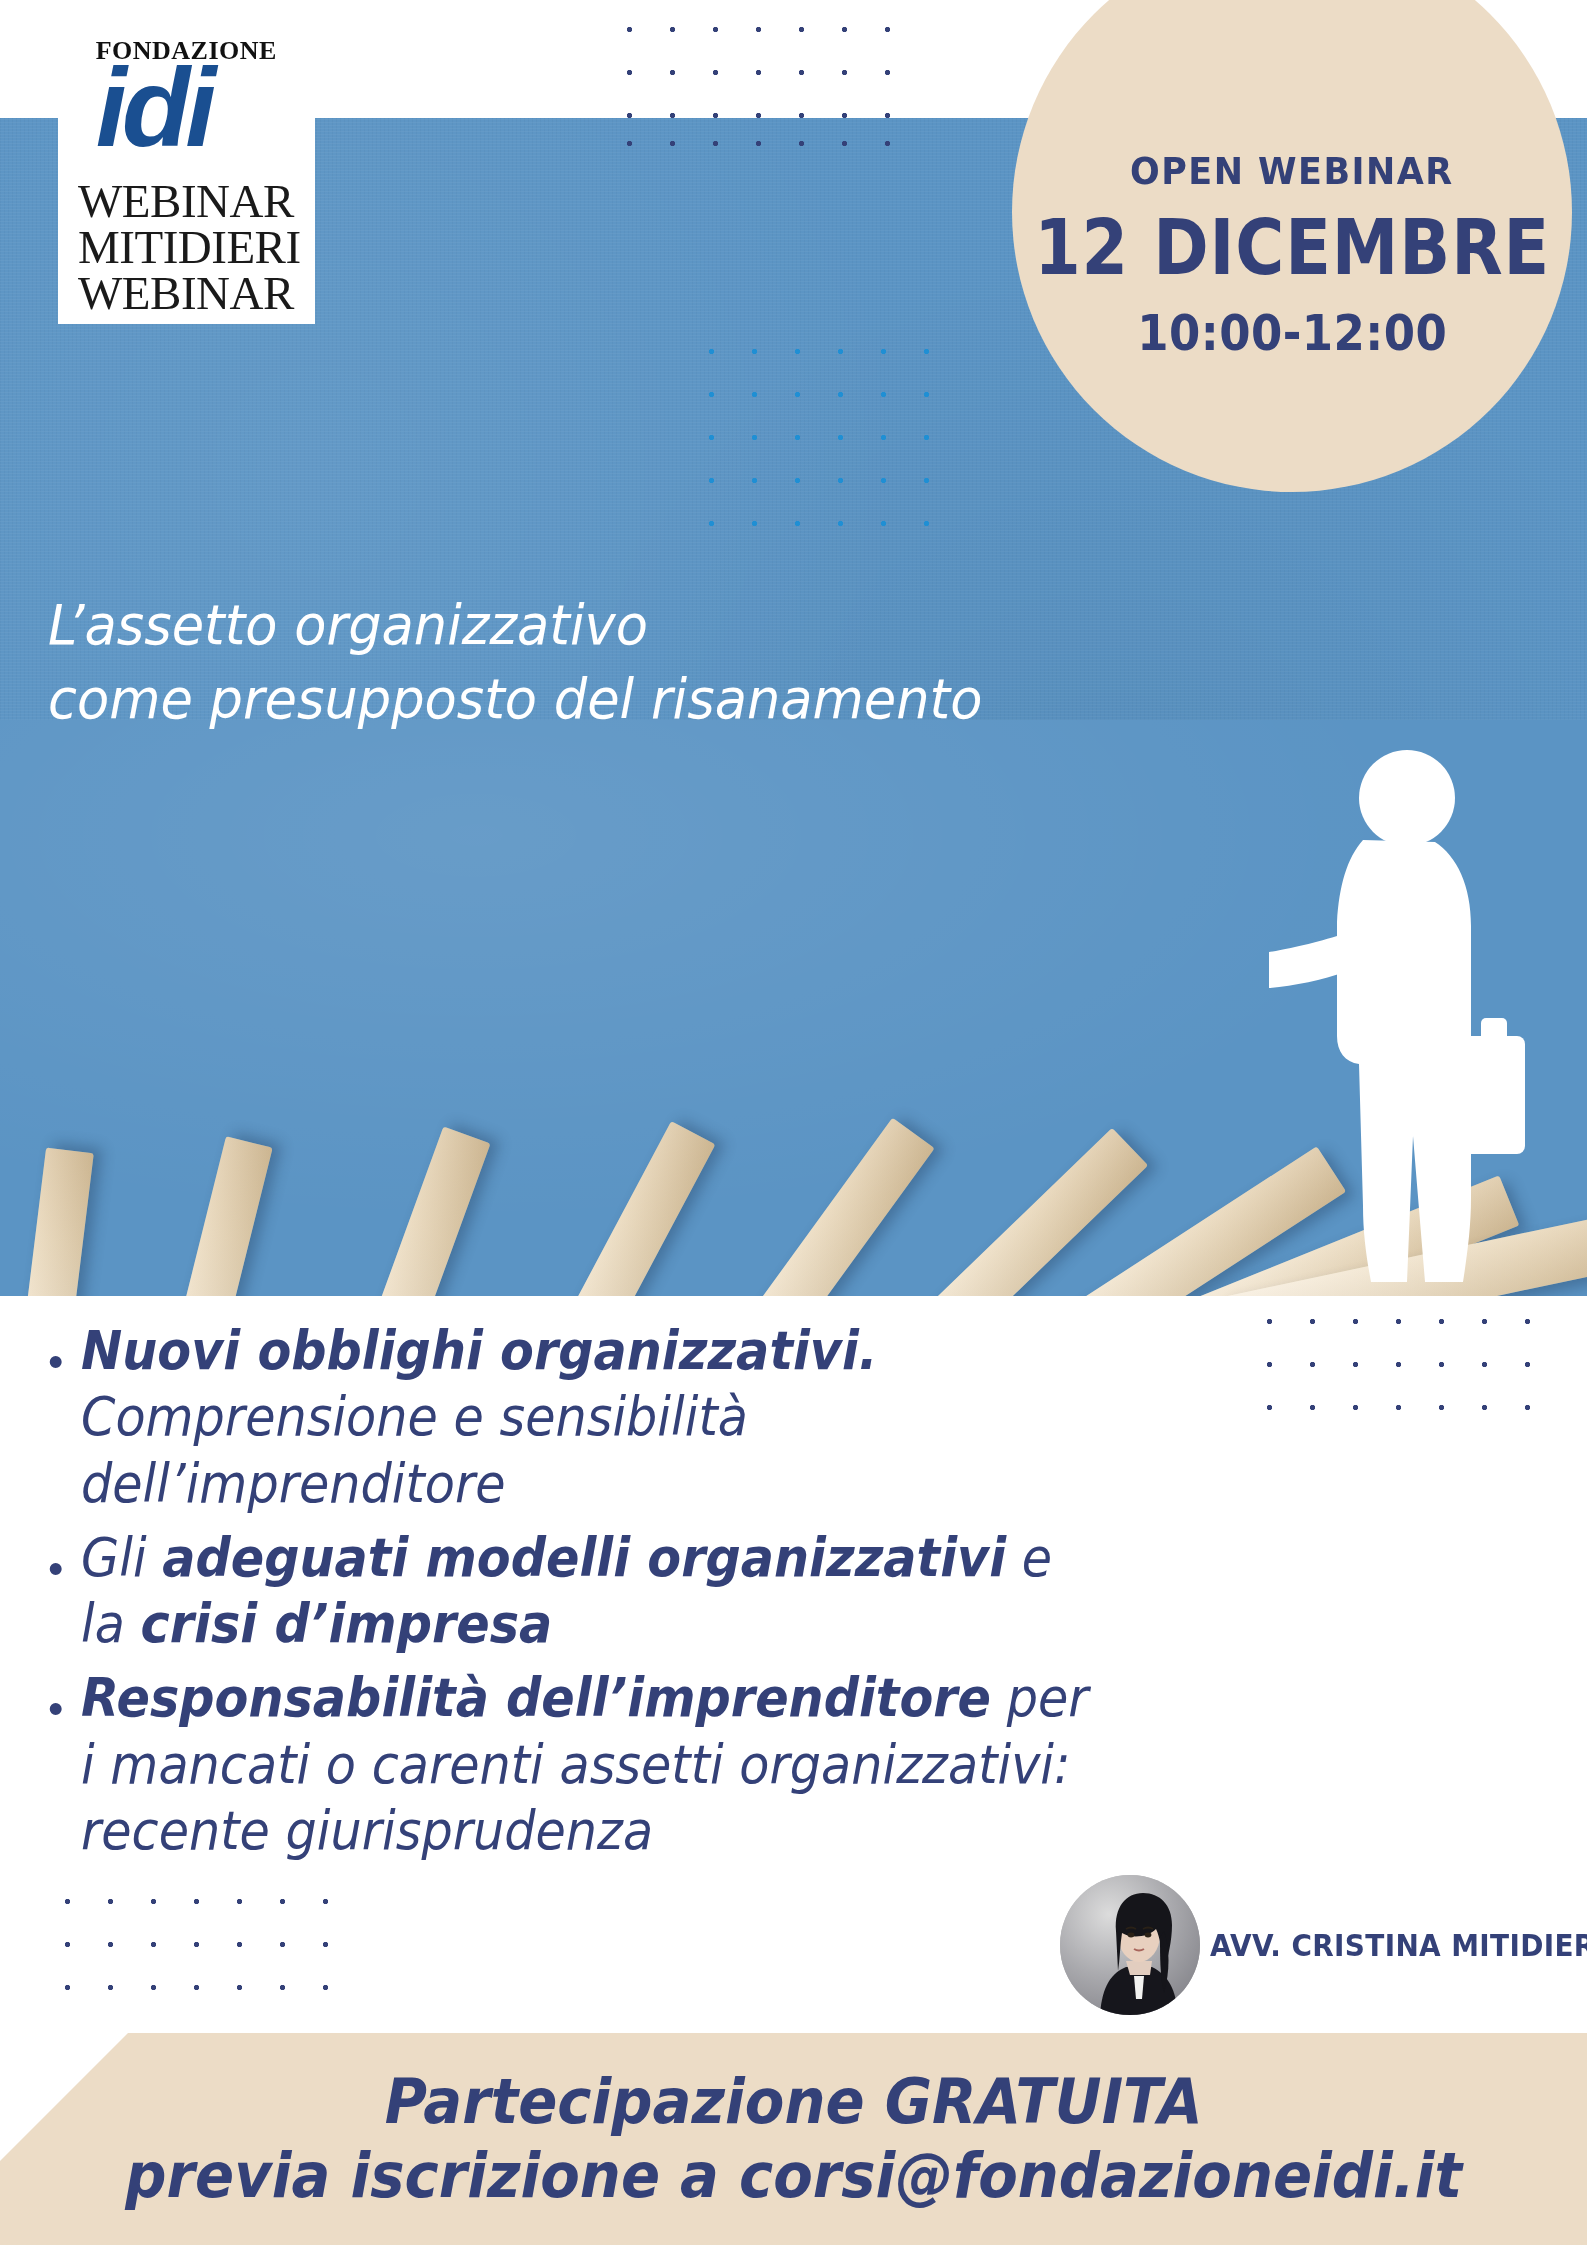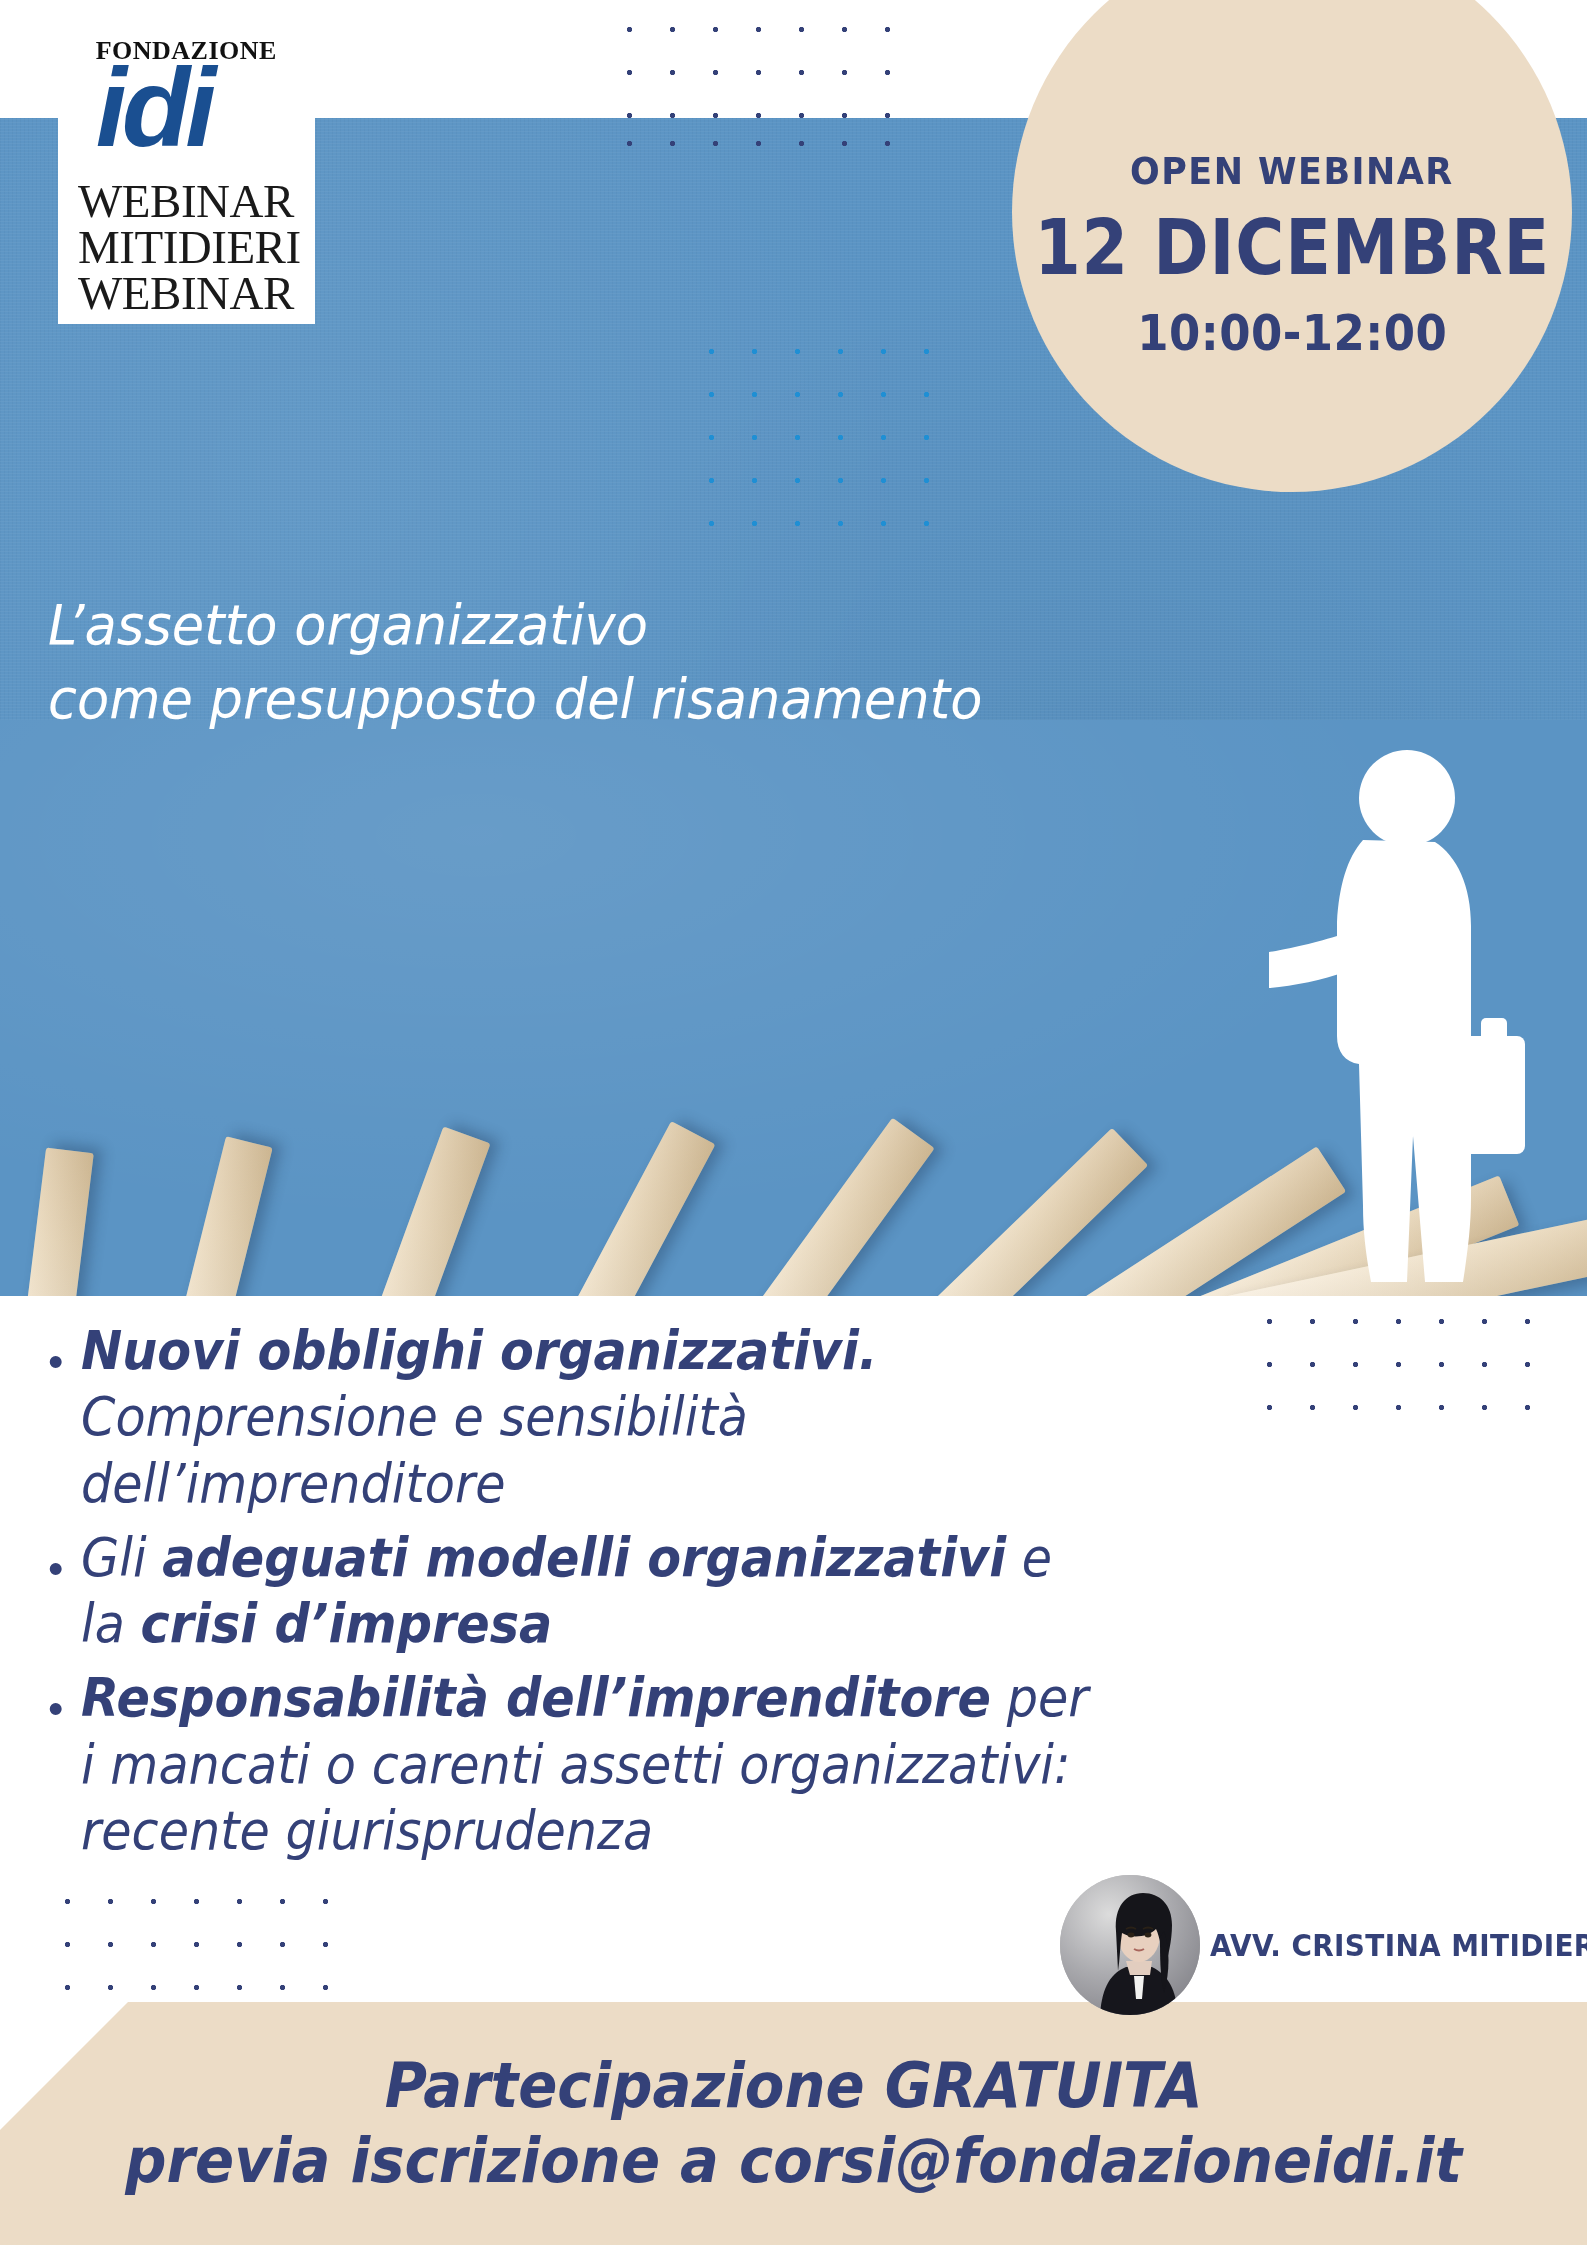--- a/index.html
+++ b/index.html
@@ -271,21 +271,21 @@
     white-space: nowrap;
     text-transform: uppercase;
   }
 
   
   .footer {
     position: absolute;
     left: 0;
     bottom: 0;
     width: 1587px;
-    height: 243px;
+    height: 212px;
     background: #ecdcc6;
     clip-path: polygon(128px 0, 1587px 0, 1587px 261px, 0 261px, 0 128px);
     display: flex;
     flex-direction: column;
     align-items: center;
     justify-content: center;
     z-index: 5;
   }
   .footer-line {
     font-family: "DejaVu Sans", sans-serif;

